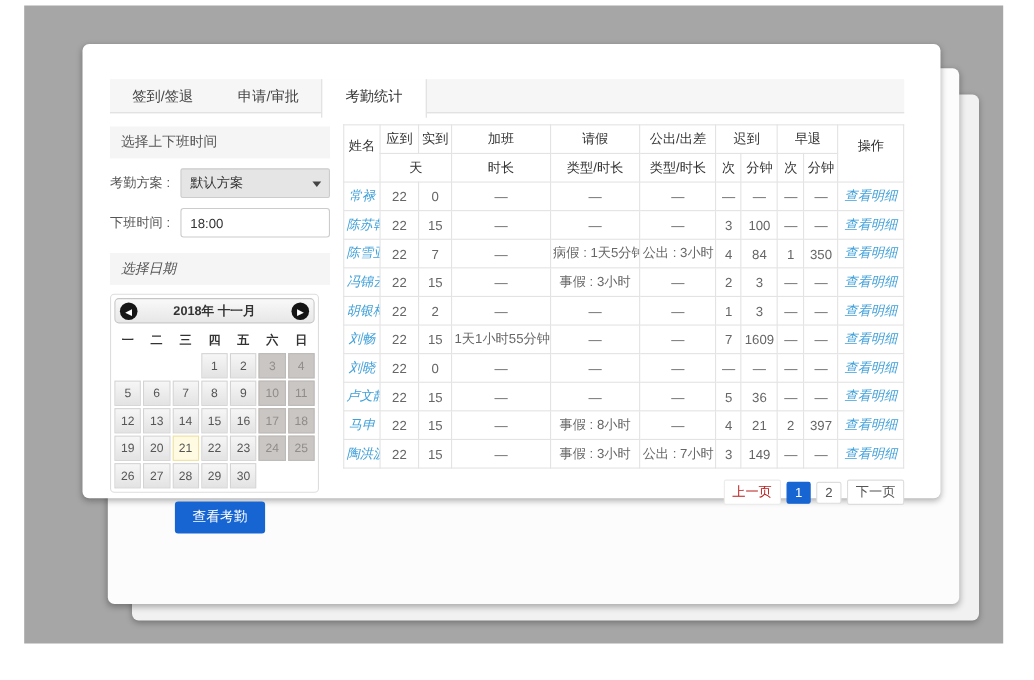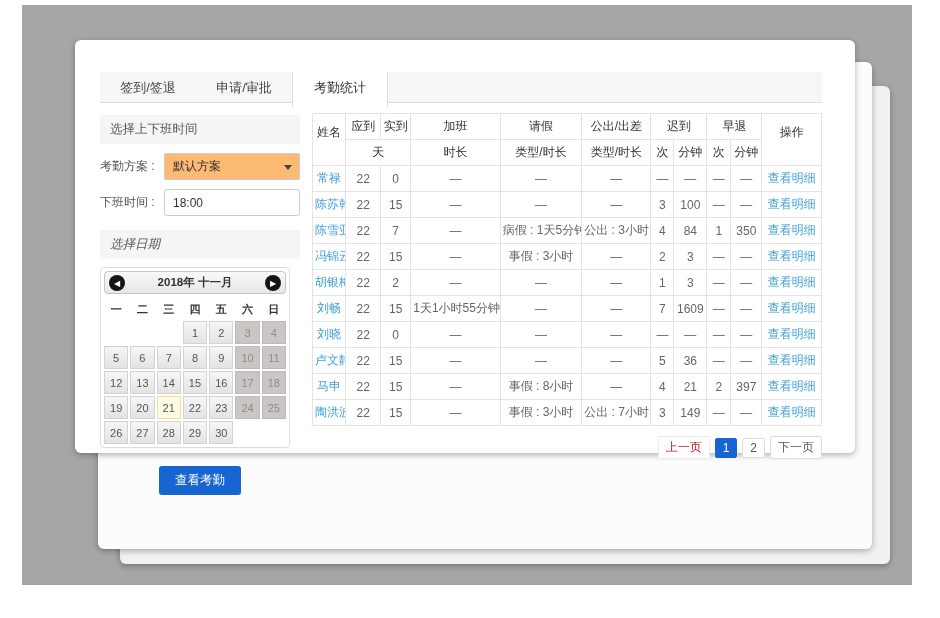--- a/index.html
+++ b/index.html
@@ -21,21 +21,21 @@
   .tab.active { background:#fff; border-left:1px solid #dcdcdc; border-right:1px solid #dcdcdc;
     height:35px; position:relative; z-index:2; color:#333; }
 
   .content-row { display:flex; margin-top:10px; }
 
   
   .left-col { width:200px; flex-shrink:0; margin-right:12px; font-size:12px; color:#555; }
   .section-bar { background:#f5f5f5; padding:6px 10px; font-size:12.5px; color:#555; margin:2px 0 6px; }
   .form-row { display:flex; align-items:center; margin:9px 0; }
   .form-label { width:64px; flex-shrink:0; font-size:12px; color:#555; }
-  .select-box { flex:1; height:27px; border:1px solid #ccc; border-radius:2px; background:#fdba74;
+  .select-box { flex:1; height:27px; border:1px solid #ccc; border-radius:2px; background:#e5e5e5;
     display:flex; align-items:center; padding:0 18px 0 8px; position:relative; color:#333; cursor:pointer; }
   .caret-down { position:absolute; right:7px; top:11px; width:0; height:0;
     border-left:4px solid transparent; border-right:4px solid transparent; border-top:5px solid #444; }
   .text-input { flex:1; width:100%; height:27px; border:1px solid #ccc; border-radius:3px; padding:0 8px;
     font-size:12px; color:#333; font-family:inherit; outline:none; }
 
   
   .datepicker { border:1px solid #ddd; border-radius:4px; padding:3px; margin-top:8px; width:190px; background:#fff; }
   .dp-header { position:relative; background:linear-gradient(#f9f9f9,#e7e7e7); border:1px solid #c5c5c5;
     border-radius:4px; height:23px; display:flex; align-items:center; justify-content:center;
@@ -44,37 +44,37 @@
     color:#fff; display:flex; align-items:center; justify-content:center; font-size:8px; cursor:pointer; }
   .dp-prev { left:4px; } .dp-next { right:4px; }
   .dp-grid { display:grid; grid-template-columns:repeat(7,1fr); gap:2px; margin-top:5px; }
   .dp-dow { text-align:center; font-size:11px; font-weight:bold; color:#333; padding:3px 0 2px; }
   .dp-day { height:23px; display:flex; align-items:center; justify-content:center; font-size:11px; color:#555;
     background:linear-gradient(#f6f6f6,#e3e3e3); border:1px solid #d3d3d3; cursor:pointer; }
   .dp-day.empty { background:none; border:none; cursor:default; }
   .dp-day.weekend { background:#c9c6c4; border-color:#bdbab8; color:#8f8c8a; cursor:default; }
   .dp-day.today { background:#fffbe3; border-color:#eee0a4; }
 
-  .primary-btn { display:block; margin:18px auto 0; background:#1765d2; color:#fff; border:none;
+  .primary-btn { display:block; margin:8px auto 0; background:#1765d2; color:#fff; border:none;
     border-radius:3px; padding:6px 16px; font-size:12.5px; font-family:inherit; cursor:pointer; }
 
   
   .right-col { flex:1; min-width:0; }
   .filter-row { display:flex; align-items:center; margin:0 0 13px; font-size:12px; color:#333; }
   .filter-row input[type=checkbox] { width:13px; height:13px; accent-color:#1765d2; margin:0 5px 0 0; }
   .tag { border:1px solid #ccc; border-radius:2px; padding:3px 8px; margin-left:12px;
     display:flex; align-items:center; gap:6px; background:#fff; }
   .tag-x { font-weight:bold; color:#111; cursor:pointer; font-size:11px; }
 
   .att-table { width:100%; border-collapse:collapse; table-layout:fixed; font-size:12px; color:#666; }
   .att-table th, .att-table td { border:1px solid #e3e3e3; text-align:center; padding:4px 2px; height:25px;
     white-space:nowrap; overflow:hidden; }
   .att-table th { color:#333; font-weight:normal; background:#fff; }
   .att-table th.vbottom { vertical-align:bottom; padding-bottom:24px; }
-  .link-blue { color:#3fa0d9; text-decoration:none; cursor:pointer; }
+  .link-blue { color:#3fa0d9; text-decoration:none; cursor:pointer;font-style:italic; }
 
   .pagination { display:flex; justify-content:flex-end; align-items:center; gap:5px; margin-top:10px; font-size:12px; }
   .page-btn { border:1px solid #ddd; color:#555; padding:2px 7px; border-radius:2px; min-width:12px;
     text-align:center; cursor:pointer; background:#fff; }
   .page-btn.disabled { border-color:#ececec; color:#b91c1c; cursor:default; }
   .page-btn.active { background:#1765d2; border-color:#1765d2; color:#fff; }
 </style>
 </head>
 <body>
 

